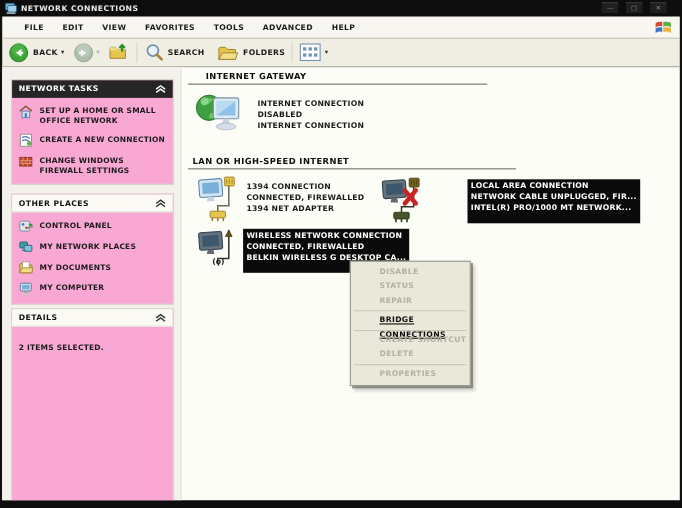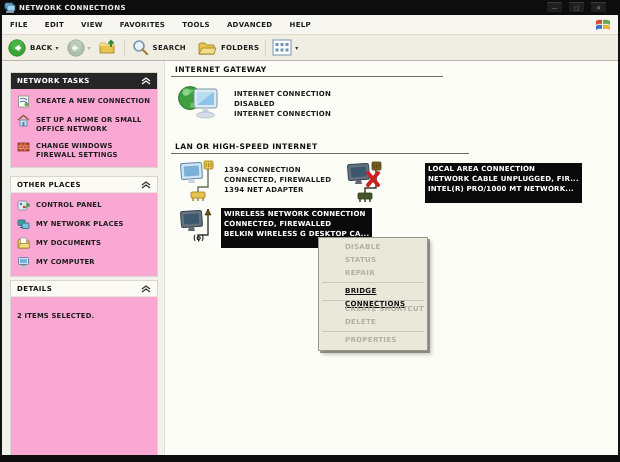--- a/index.html
+++ b/index.html
@@ -14,21 +14,21 @@
               background:#0d0d0d; display:flex; align-items:center; padding-left:4px; }
   .title-icon { width:12px; height:11px; margin-right:3px; flex:0 0 auto; }
   .title-text { color:#e9e9e9; font-size:7px; font-weight:700; letter-spacing:.4px; }
   .win-buttons { position:absolute; right:14px; top:2px; display:flex; gap:7px; }
   .win-btn { width:15px; height:10px; background:#1f1f1f; border-top:1px solid #3a3a3a;
              color:#8a8a8a; font-size:6px; line-height:9px; text-align:center; cursor:default; }
 
   
   .menubar { position:absolute; left:2px; top:15px; width:616px; height:20px;
              background:#f7f6f0; border-bottom:1px solid #dddacb;
-             display:flex; align-items:center; padding-left:8px; }
+             display:flex; align-items:center; padding-left:20px; }
   .menu-item { font-size:7px; font-weight:700; color:#1a1a1a; letter-spacing:.3px;
                margin-right:17px; cursor:default; }
   .win-logo { position:absolute; right:6px; top:2px; width:18px; height:16px; }
 
   
   .toolbar { position:absolute; left:2px; top:35px; width:616px; height:26px;
              background:#f0eee2; border-bottom:1px solid #b9b6a7;
              display:flex; align-items:center; padding-left:6px; }
   .tb-group { display:flex; align-items:center; cursor:default; }
   .tb-label { font-size:7px; font-weight:700; color:#1a1a1a; letter-spacing:.3px; margin-left:4px; }
@@ -185,33 +185,33 @@
       <div class="panel" id="panel-tasks">
         <div class="panel-header dark">
           <span>NETWORK TASKS</span>
           <svg class="chev" viewBox="0 0 10 8">
             <path d="M1 4 L5 1 L9 4 M1 7 L5 4 L9 7" fill="none" stroke="#fff" stroke-width="1.3"></path>
           </svg>
         </div>
         <div class="panel-body">
           <div class="task-item">
             <svg class="task-icon" viewBox="0 0 13 13">
+              <path d="M1 6 L6.5 1.5 L12 6" fill="none" stroke="#8a5a3a" stroke-width="1.4"></path>
+              <rect x="3" y="6" width="7" height="6" fill="#cfe0ee" stroke="#5c7c99" stroke-width="0.8"></rect>
+              <rect x="5.5" y="8" width="2" height="4" fill="#4d79b5"></rect>
+            </svg>
+            <span class="task-label">SET UP A HOME OR SMALL OFFICE NETWORK</span>
+          </div>
+          <div class="task-item">
+            <svg class="task-icon" viewBox="0 0 13 13">
               <rect x="1.5" y="1" width="10" height="11" fill="#fdfdfd" stroke="#8c8c7a" stroke-width="0.8"></rect>
               <path d="M3 4 Q7 2 10 5 M3 7 Q7 5 10 8" stroke="#4d79b5" stroke-width="1.1" fill="none"></path>
               <circle cx="9.5" cy="9.5" r="2" fill="#5fae4a"></circle>
             </svg>
             <span class="task-label">CREATE A NEW CONNECTION</span>
-          </div>
-          <div class="task-item">
-            <svg class="task-icon" viewBox="0 0 13 13">
-              <path d="M1 6 L6.5 1.5 L12 6" fill="none" stroke="#8a5a3a" stroke-width="1.4"></path>
-              <rect x="3" y="6" width="7" height="6" fill="#cfe0ee" stroke="#5c7c99" stroke-width="0.8"></rect>
-              <rect x="5.5" y="8" width="2" height="4" fill="#4d79b5"></rect>
-            </svg>
-            <span class="task-label">SET UP A HOME OR SMALL OFFICE NETWORK</span>
           </div>
           <div class="task-item">
             <svg class="task-icon" viewBox="0 0 13 13">
               <rect x="1" y="3" width="11" height="8" fill="#c24a2e" stroke="#7c2a16" stroke-width="0.7"></rect>
               <path d="M1 6 H12 M1 8.5 H12 M4 3 V6 M8 3 V6 M3 6 V8.5 M6.5 6 V8.5 M10 6 V8.5 M4 8.5 V11 M8 8.5 V11" stroke="#e8a088" stroke-width="0.7"></path>
             </svg>
             <span class="task-label">CHANGE WINDOWS FIREWALL SETTINGS</span>
           </div>
         </div>
       </div>
@@ -269,21 +269,21 @@
           </svg>
         </div>
         <div class="panel-body">
           <span class="details-text">2 ITEMS SELECTED.</span>
         </div>
       </div>
     </div>
 
     <div class="main">
 
-      <span class="section-title" style="left:9px; top:4px;">INTERNET GATEWAY</span>
+      <span class="section-title" style="left:21px; top:4px;">INTERNET GATEWAY</span>
       <div class="section-rule" style="left:5px; top:15px; width:272px;"></div>
 
       <div class="conn-item" style="left:11px; top:22px;">
         <svg class="conn-icon" width="44" height="40" viewBox="0 0 44 40">
           <circle cx="13" cy="15" r="11.5" fill="#3f9e3f" stroke="#1d6a1d" stroke-width="0.8"></circle>
           <path d="M5 10 Q10 5 17 7 Q13 12 8 13 Z" fill="#6cc76c"></path>
           <path d="M14 20 Q20 18 22 23 Q17 26 13 24 Z" fill="#6cc76c"></path>
           <circle cx="9" cy="9" r="3.5" fill="#9adb9a" opacity="0.7"></circle>
           <g>
             <rect x="17" y="6" width="23" height="19" rx="2" fill="#dfe9f2" stroke="#7a93a8" stroke-width="1"></rect>

